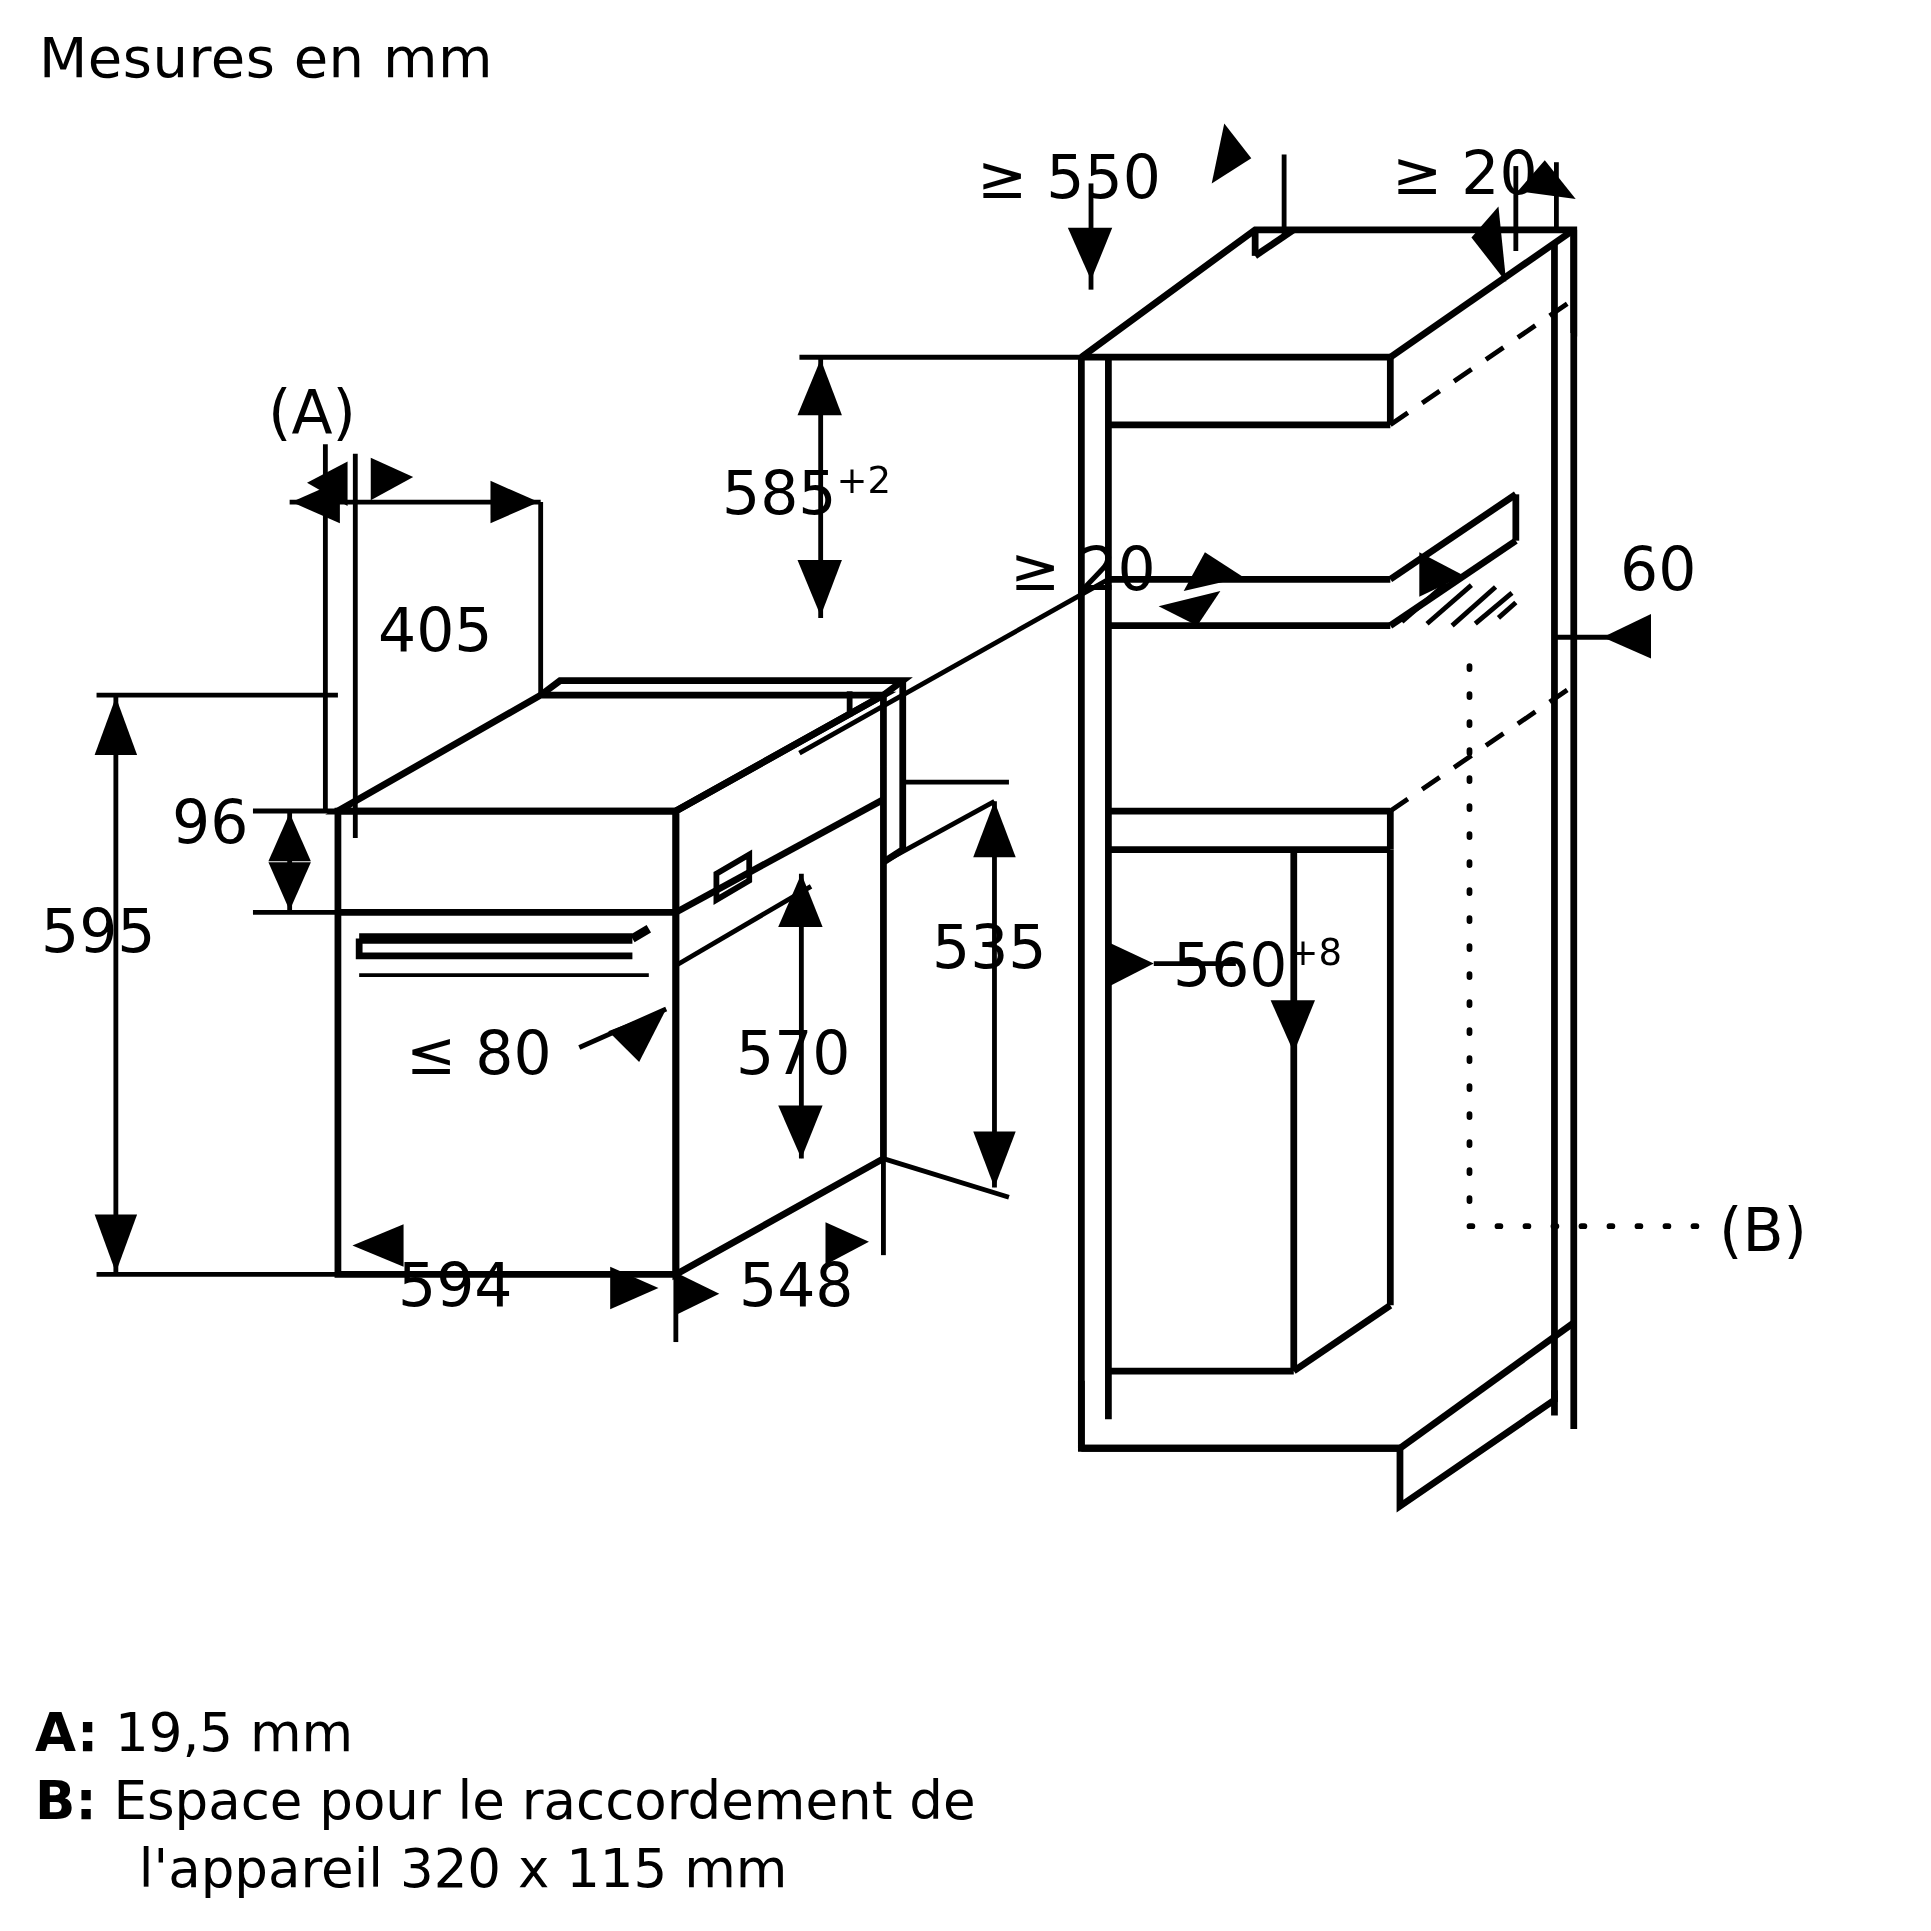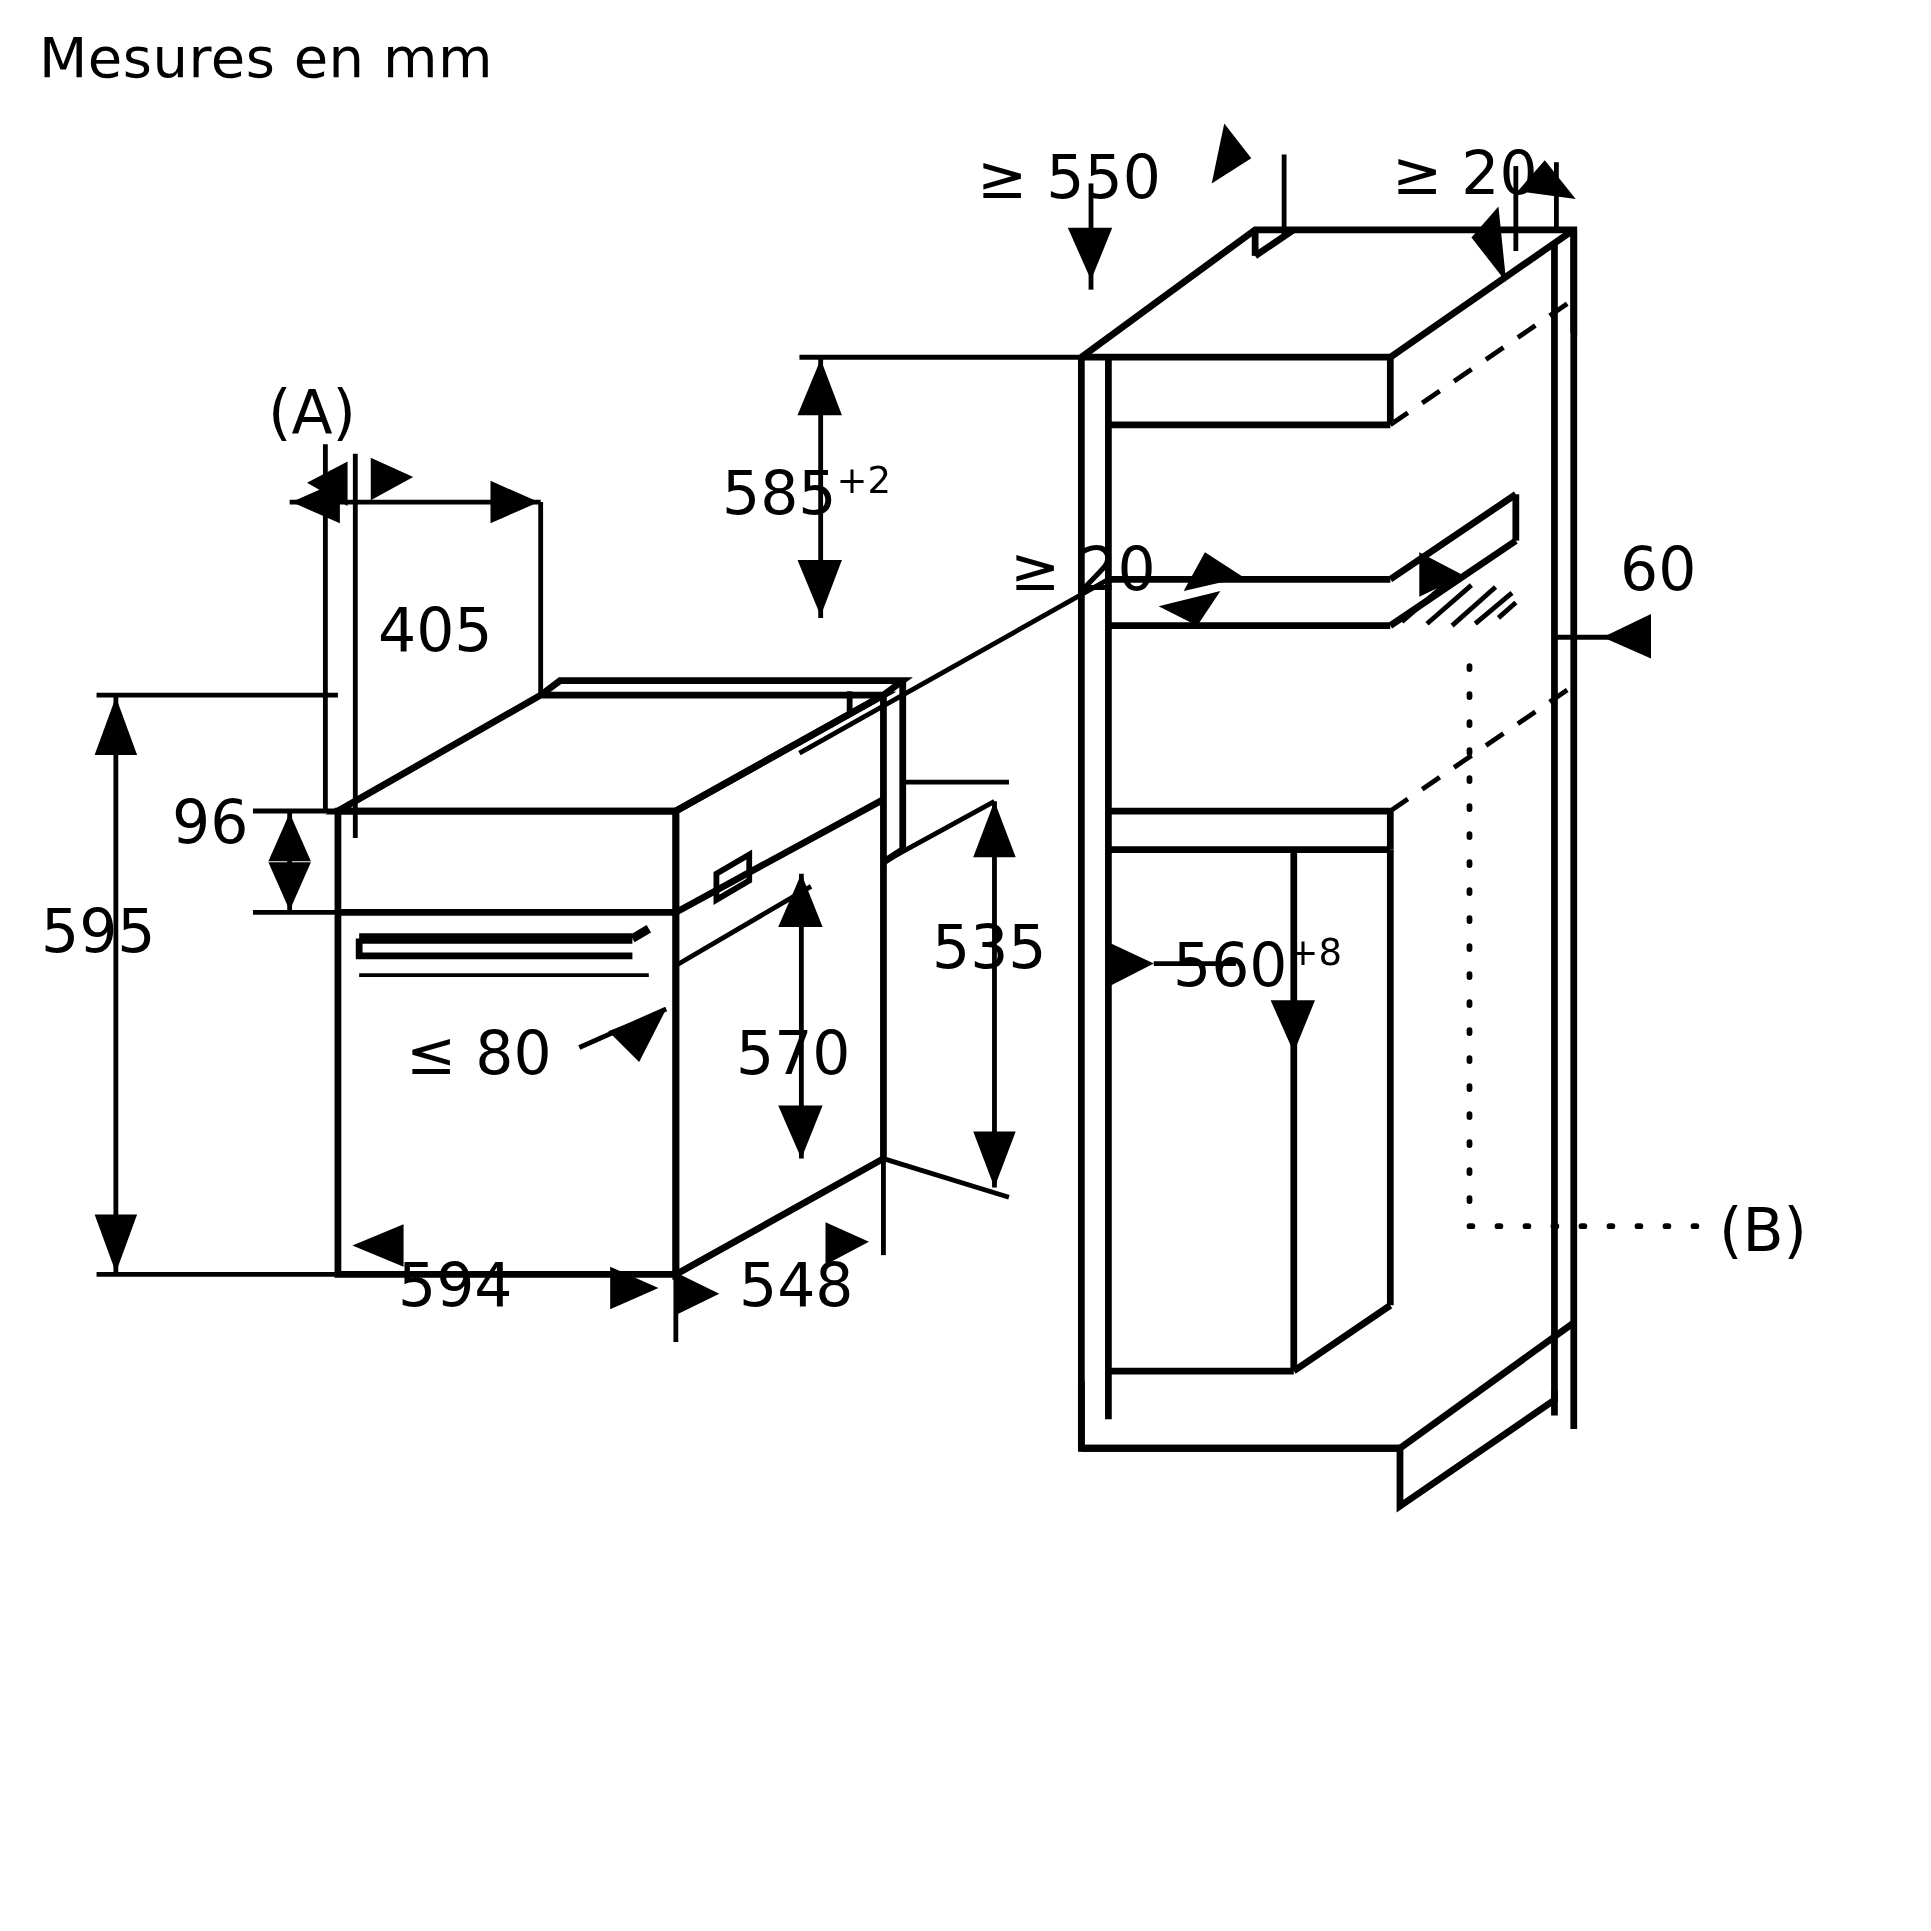--- a/index.html
+++ b/index.html
@@ -292,15 +292,29 @@
   <div class="dim" style="left:977px; top:147px;">≥ 550</div>
   <div class="dim" style="left:1392px; top:143px;">≥ 20</div>
 
   <div class="dim" style="left:722px; top:462px;"><span>585</span><span class="sup">+2</span></div>
 
   <div class="dim" style="left:1010px; top:539px;">≥ 20</div>
   <div class="dim" style="left:1620px; top:539px;">60</div>
 
   <div class="dim" style="left:1173px; top:898px;margin-top:36px;"><span>560</span><span class="sup">+8</span></div>
 
+  <div class="legend">
+    <div class="row">
+      <span class="key">A:</span>
+      <span>19,5 mm</span>
+    </div>
+    <div class="row">
+      <span class="key">B:</span>
+      <span>Espace pour le raccordement de</span>
+    </div>
+    <div class="row">
+      <span class="indent"></span>
+      <span>l'appareil 320 x 115 mm</span>
+    </div>
+  </div>
 
 </div>
 
 
 </body></html>

